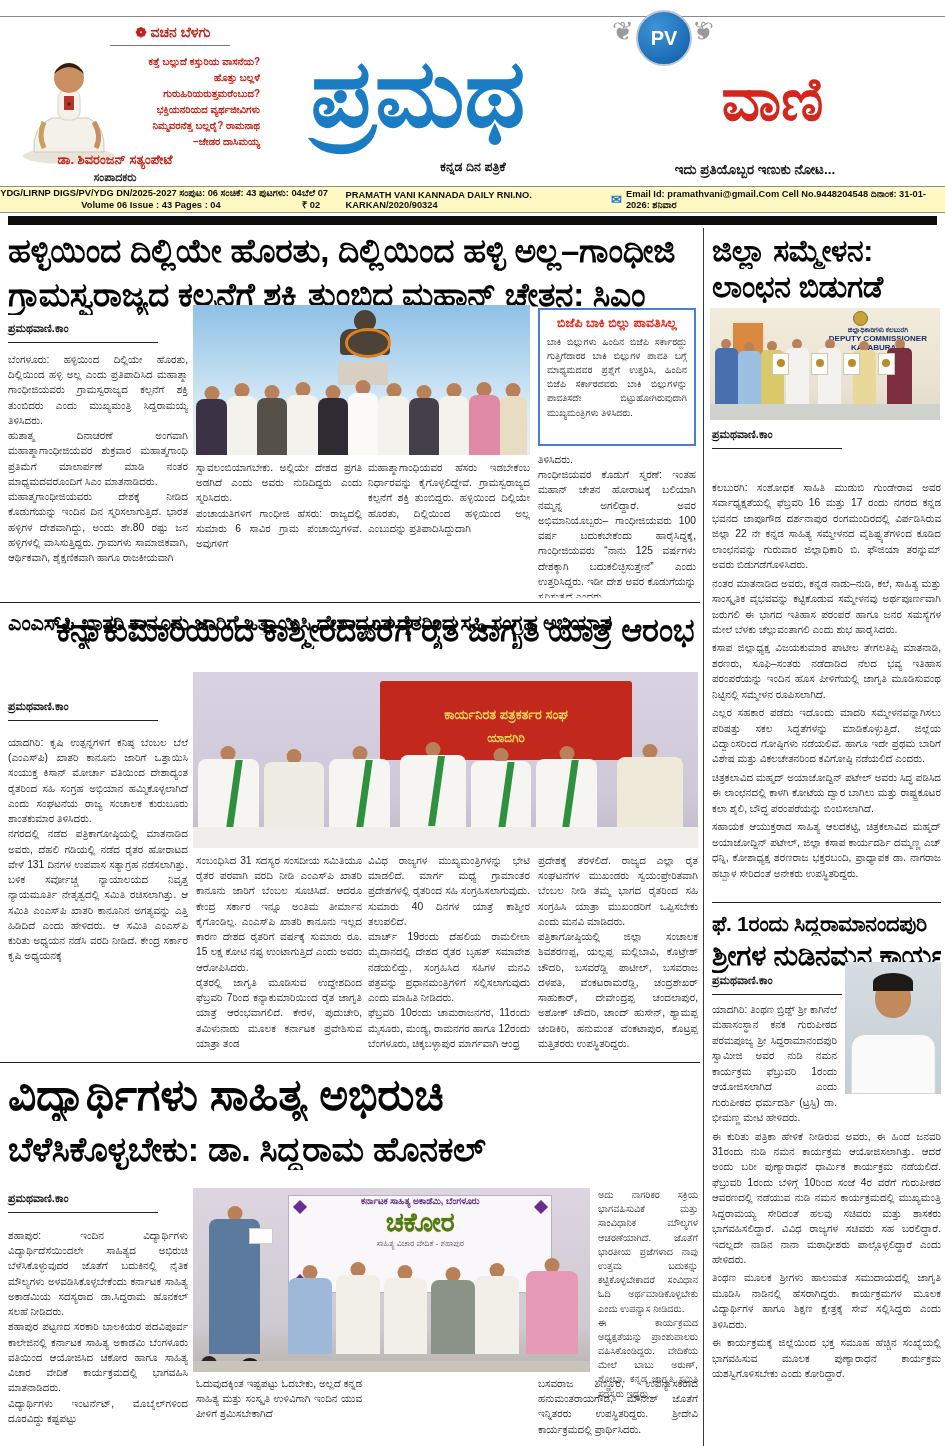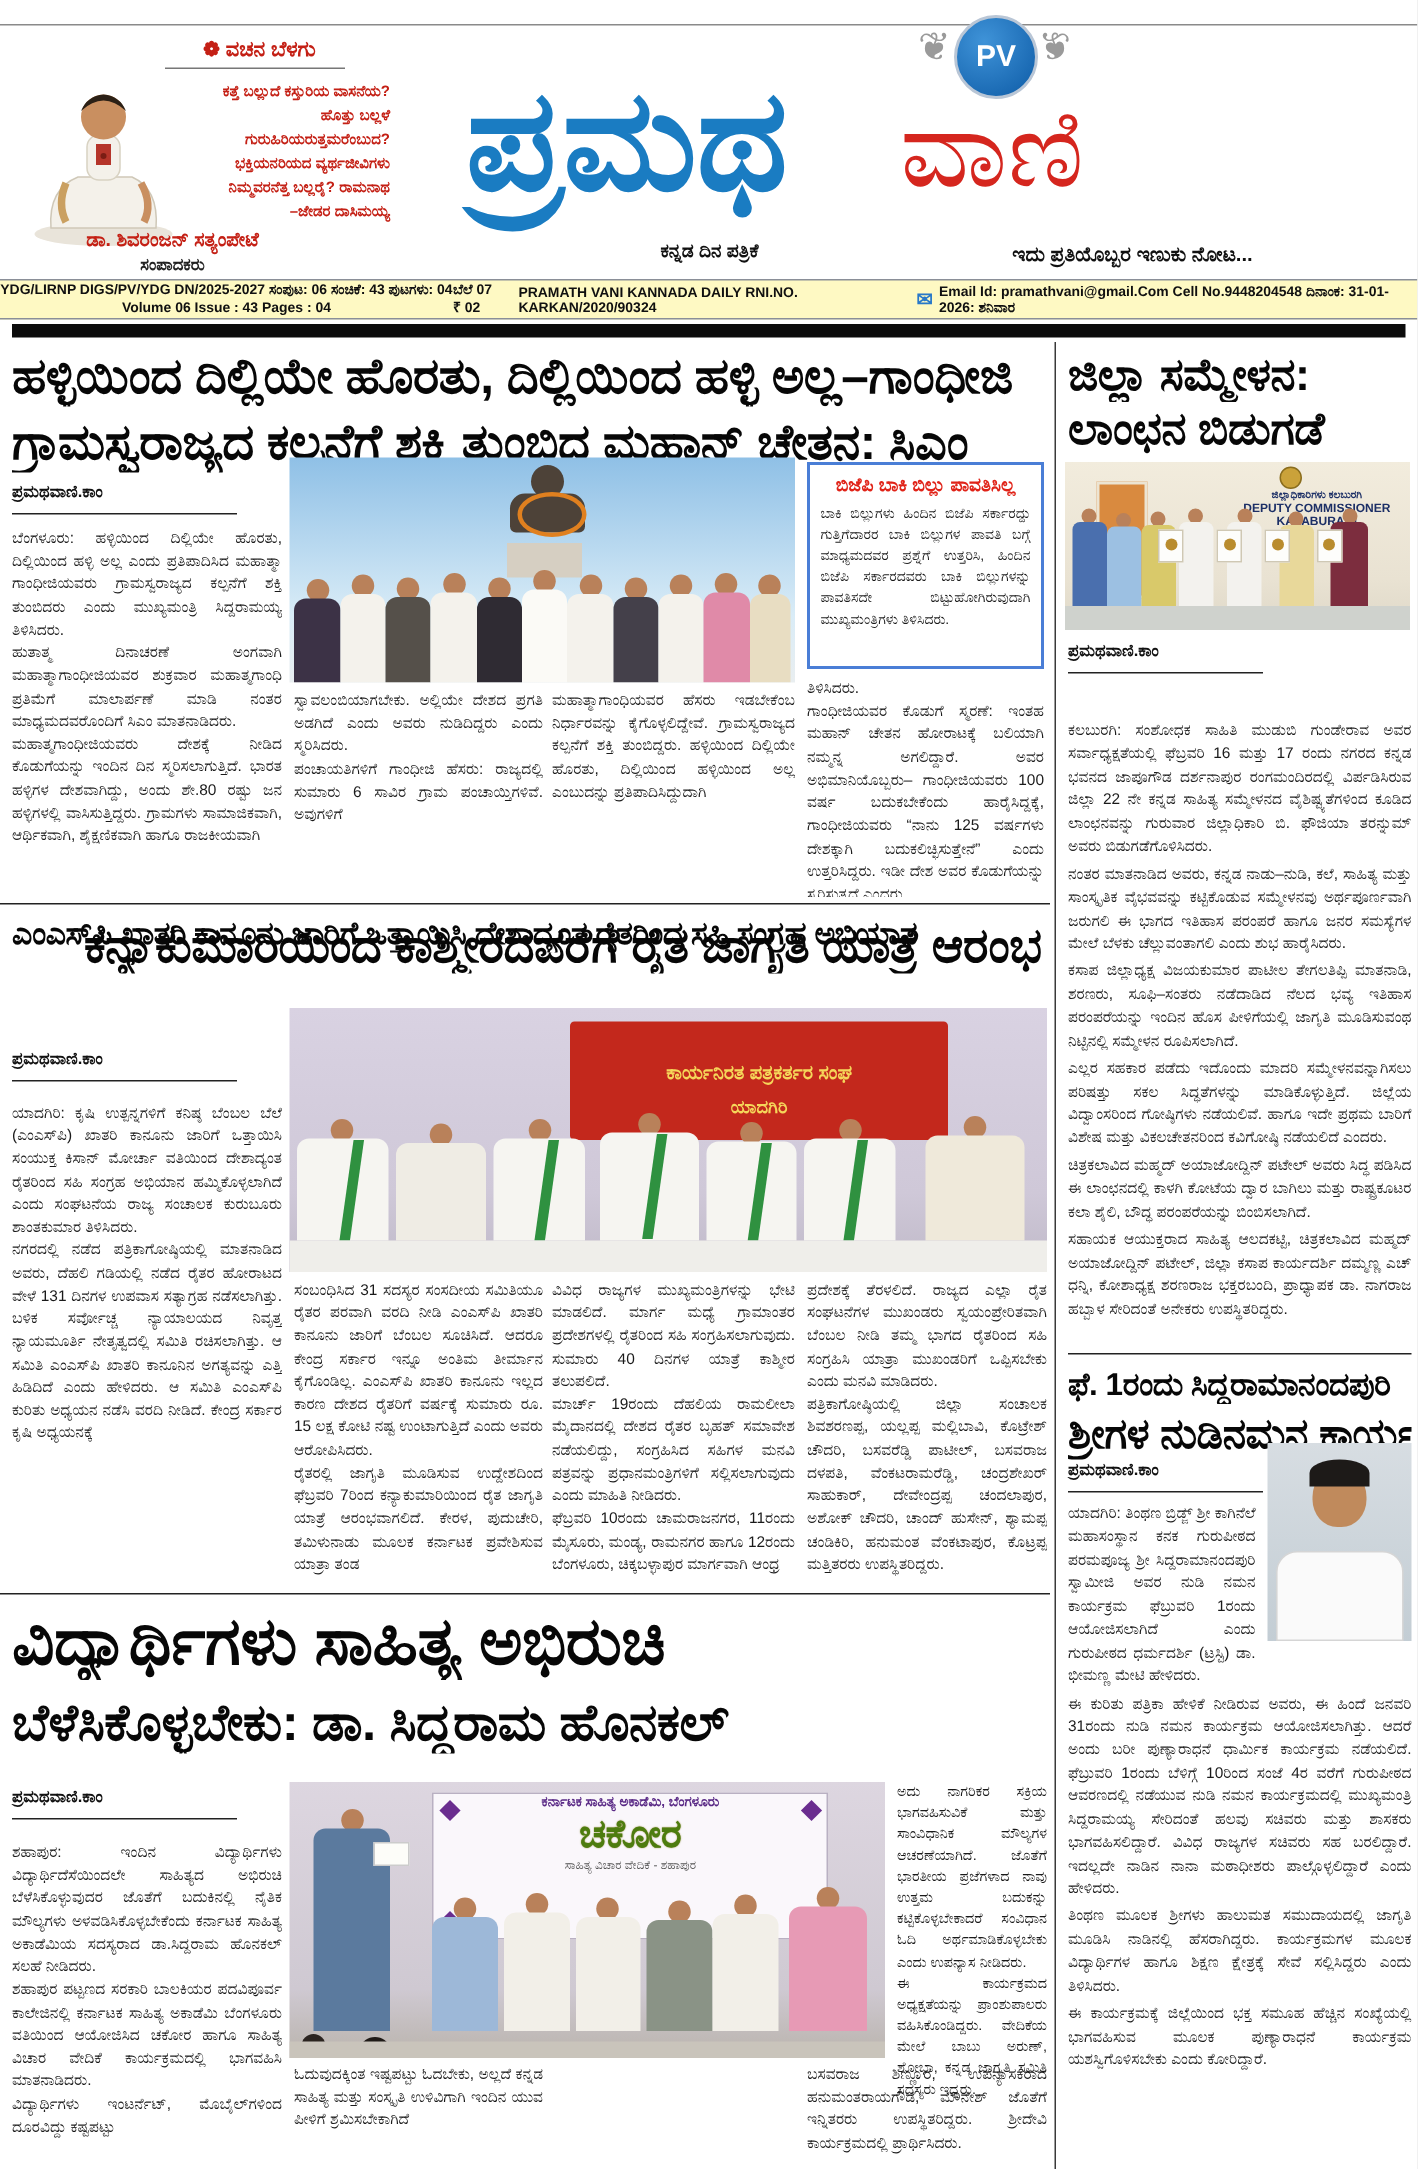--- a/index.html
+++ b/index.html
@@ -71,21 +71,21 @@
   <div class="abs" style="left:10px;top:152px;width:210px;text-align:center;color:#c42015;font-weight:800;font-size:13px;">ಡಾ. ಶಿವರಂಜನ್ ಸತ್ಯಂಪೇಟೆ</div>
   <div class="abs" style="left:10px;top:171px;width:210px;text-align:center;color:#222;font-weight:bold;font-size:11px;">ಸಂಪಾದಕರು</div>
 
   <div class="abs nw" style="left:222px;top:26px;width:392px;height:136px;color:#1a7cc2;font-size:94px;font-weight:800;text-align:center;line-height:136px;">ಪ್ರಮಥ</div>
   <div class="abs" style="left:398px;top:160px;width:150px;text-align:center;font-weight:800;font-size:12.5px;color:#111;">ಕನ್ನಡ ದಿನ ಪತ್ರಿಕೆ</div>
 
   <div class="abs" style="left:612px;top:16px;width:22px;color:#9a9a9a;font-size:26px;">❦</div>
   <div class="abs" style="left:692px;top:16px;width:22px;color:#9a9a9a;font-size:26px;transform:scaleX(-1);">❦</div>
   <div class="abs" style="left:636px;top:10px;width:52px;height:52px;border-radius:50%;background:radial-gradient(circle at 35% 30%,#3f93d8,#0d5ba6);border:2.5px solid #b9c6d6;display:flex;align-items:center;justify-content:center;color:#fff;font-weight:800;font-size:20px;">PV</div>
 
-  <div class="abs nw" style="left:600px;top:38px;width:345px;height:124px;color:#d5261e;font-size:72px;font-weight:400;line-height:124px;">ವಾಣಿ</div>
+  <div class="abs nw" style="left:600px;top:38px;width:345px;height:124px;color:#d5261e;font-size:60px;font-weight:700;text-align:center;line-height:124px;">ವಾಣಿ</div>
   <div class="abs" style="left:620px;top:162px;width:270px;text-align:center;font-weight:800;font-size:13.5px;color:#111;">ಇದು ಪ್ರತಿಯೊಬ್ಬರ ಇಣುಕು ನೋಟ...</div>
 
   <div class="abs" style="left:0;top:186px;width:945px;height:27px;background:#fef9c3;border-top:1px solid #8a8f98;border-bottom:1px solid #8a8f98;display:flex;align-items:center;font-size:9.3px;font-weight:bold;color:#101010;box-sizing:border-box;">
     <div style="width:332px;text-align:center;line-height:1.25;">
       <div>YDG/LIRNP DIGS/PV/YDG DN/2025-2027 ಸಂಪುಟ: 06 ಸಂಚಿಕೆ: 43 ಪುಟಗಳು: 04</div>
       <div>Volume 06 Issue :  43 Pages :  04</div>
     </div>
     <div style="width:48px;text-align:left;line-height:1.25;">
       <div>ಬೆಲೆ 07</div>
       <div>₹  02</div>

